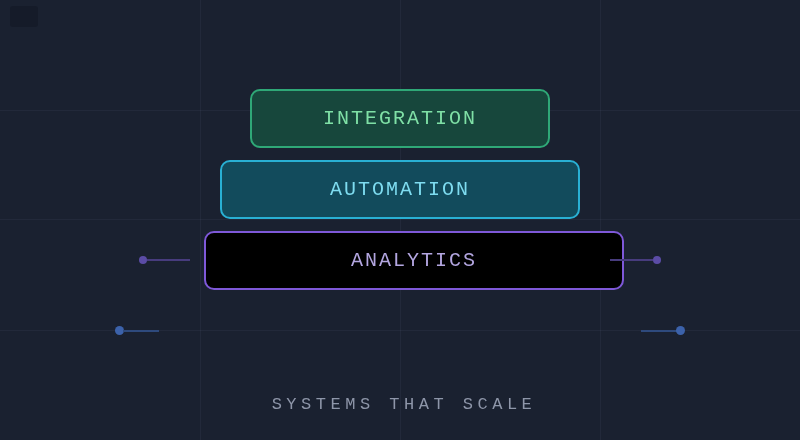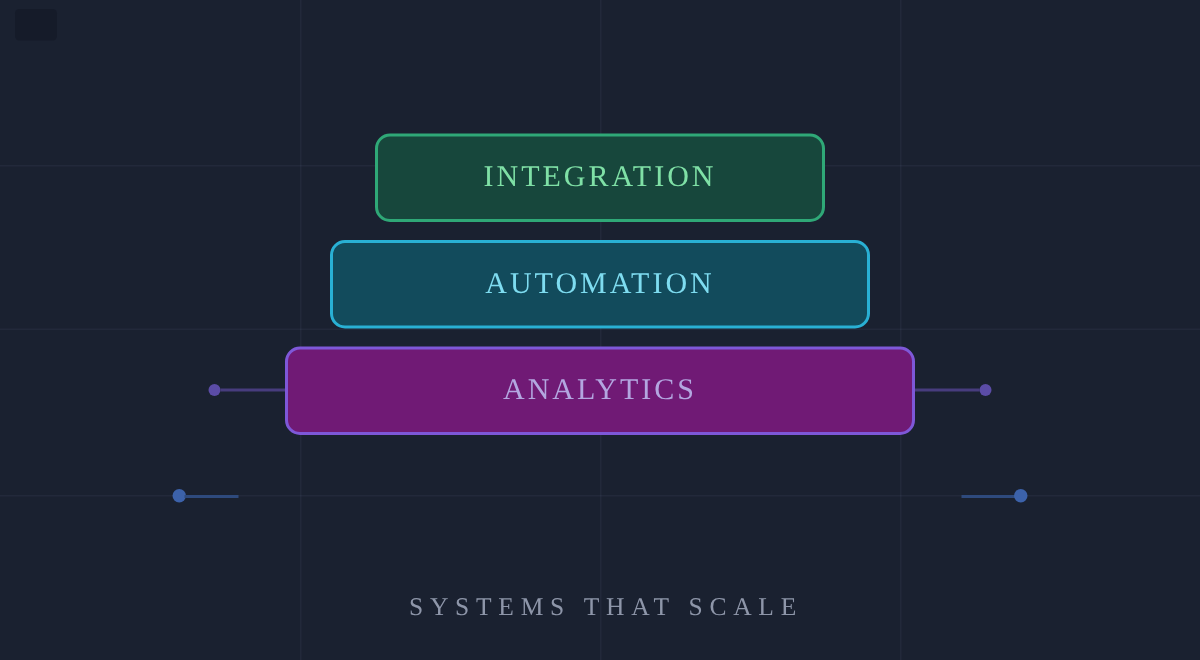--- a/index.html
+++ b/index.html
@@ -3,21 +3,21 @@
 <meta charset="utf-8">
 <style>
   * { margin: 0; padding: 0; box-sizing: border-box; }
   html, body { background: #1a2130; }
   .stage {
     position: relative;
     width: 800px;
     height: 440px;
     background: #1a2130;
     overflow: hidden;
-    font-family: Liberation Serif, serif;
+    font-family: Liberation Mono, monospace;
   }
   
   .grid-v {
     position: absolute; top: 0; width: 1px; height: 100%;
     background: rgba(138, 158, 196, 0.07);
   }
   .grid-h {
     position: absolute; left: 0; height: 1px; width: 100%;
     background: rgba(138, 158, 196, 0.07);
   }
@@ -50,22 +50,22 @@
   }
   .layer-integration {
     left: 250px; top: 89px; width: 300px;
     background: #17473c; border-color: #2fa877; color: #7fe0a6;
   }
   .layer-automation {
     left: 220px; top: 160px; width: 360px;
     background: #124b5c; border-color: #29b0d4; color: #7edcf0;
   }
   .layer-analytics {
-    left: 190px; top: 231px; width: 420px;
-    background: #701a75; border-color: #7e58d8; color: #b3a6e0;
+    left: 204px; top: 231px; width: 420px;
+    background: #000000; border-color: #7e58d8; color: #b3a6e0;
   }
   .layer-crm {
     left: 159px; top: 302px; width: 482px;
     background: #263d6a; border-color: #4384e3; color: #d0dcf4;
   }
 
   
   .conn-line { position: absolute; height: 2px; }
   .conn-dot { position: absolute; border-radius: 50%; }
 

